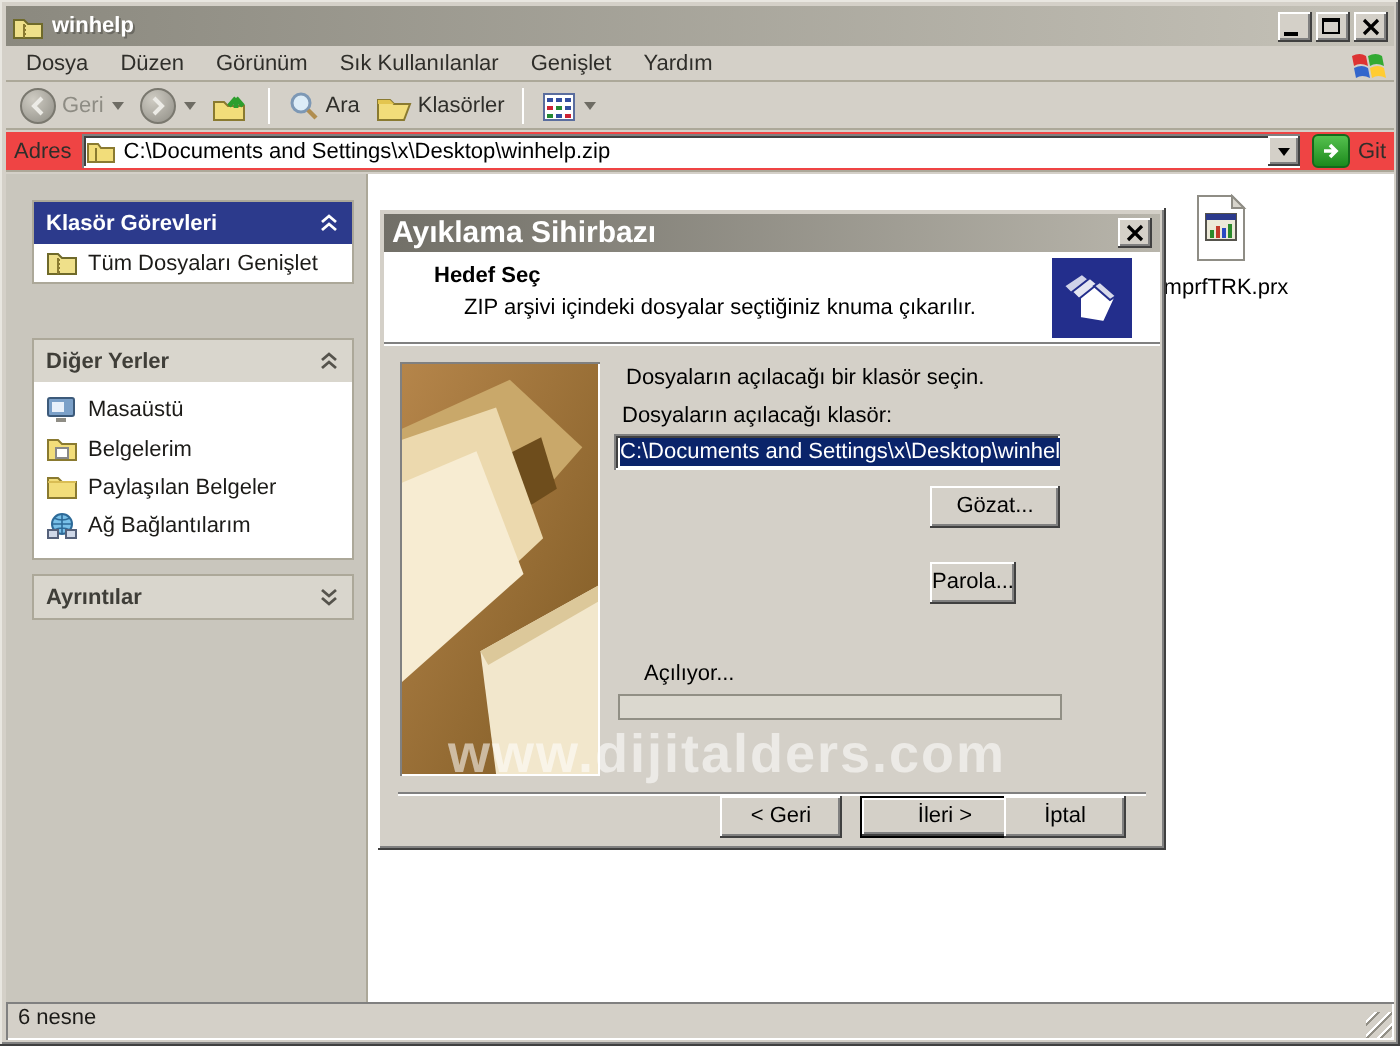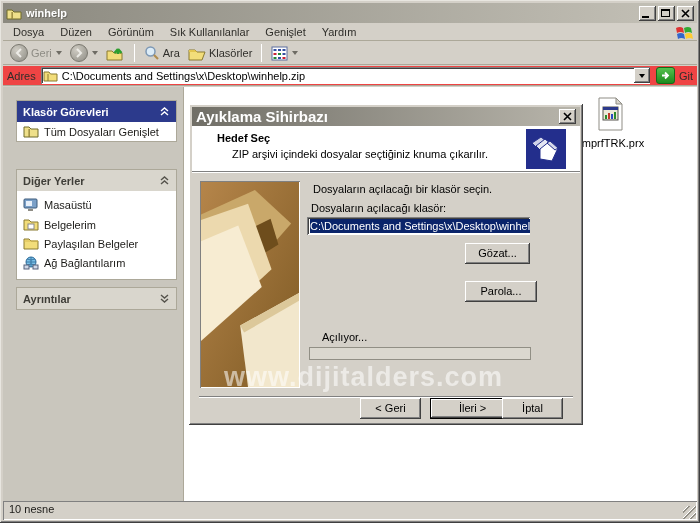--- a/index.html
+++ b/index.html
@@ -329,29 +329,29 @@
       <path d="M40 145 L100 112 L100 207 L48 207z" fill="#f2e7cc"></path>
       <path d="M40 145 L100 112 L100 120 L44 152z" fill="#dcc89a"></path>
     </svg>
 
     <div class="dlg-lbl" style="left:124px;top:79px;">Dosyaların açılacağı bir klasör seçin.</div>
     <div class="dlg-lbl" style="left:122px;top:98px;">Dosyaların açılacağı klasör:</div>
     <div class="dlg-input">
       <span class="sel">C:\Documents and Settings\x\Desktop\winhelp</span>
     </div>
     <div class="btn" style="left:276px;top:139px;width:65px;">Gözat...</div>
-    <div class="btn" style="left:276px;top:177px;width:72px;">Parola...</div>
+    <div class="btn" style="left:276px;top:177px;width:43px;">Parola...</div>
     <div class="dlg-lbl" style="left:133px;top:227px;">Açılıyor...</div>
     <div class="progress"></div>
     <div class="dlg-sep"></div>
     <div class="btn" style="left:171px;top:294px;width:61px;">&lt; Geri</div>
     <div class="btn default" style="left:241px;top:294px;width:85px;">İleri &gt;</div>
     <div class="btn" style="left:313px;top:294px;width:61px;">İptal</div>
   </div>
 
   <div class="watermark">www.dijitalders.com</div>
 
   <div class="statusbar">
-    <div class="status-cell">10 nesne</div>
+    <div class="status-cell">6 nesne</div>
     <div class="grip"></div>
   </div>
 
 </div>
 
 </body></html>

